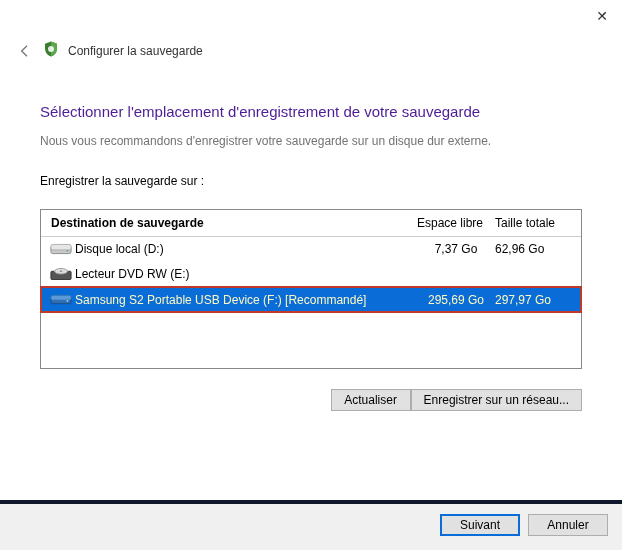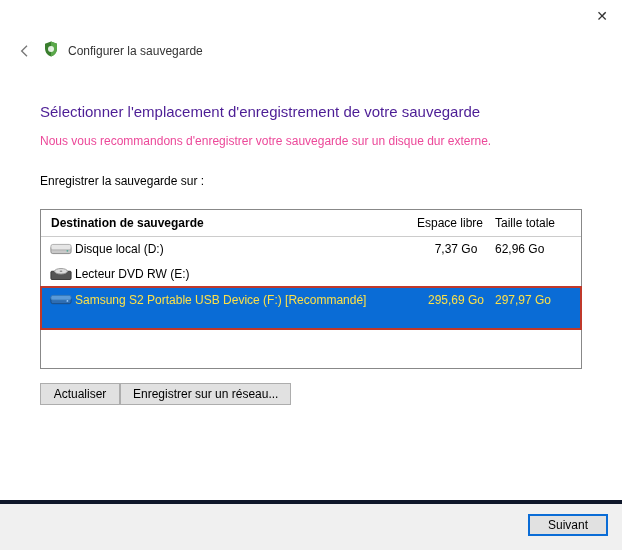--- a/index.html
+++ b/index.html
@@ -26,21 +26,21 @@
     color: #666;
   }
   .back-arrow svg { width: 16px; height: 16px; }
   .shield-icon svg { width: 18px; height: 18px; }
   .header-title { color: #333; font-size: 12px; }
   .content { padding: 10px 40px 0 40px; }
   h2.main-heading {
     color: #4c1d95; font-weight: normal;
     font-size: 15px; margin: 26px 0 14px 0;
   }
-  .subtext { color: #ec4899; font-size: 12px; margin-bottom: 26px; }
+  .subtext { color: #737373; font-size: 12px; margin-bottom: 26px; }
   .list-label { font-size: 12px; margin-bottom: 21px; }
   .list-box {
     border: 1px solid #888;
     height: 160px;
   }
   .list-header {
     display: flex;
     border-bottom: 1px solid #ccc;
     font-size: 12px;
     padding: 6px 8px 6px 10px;
@@ -52,31 +52,31 @@
     display: flex; align-items: center;
     padding: 4px 8px 4px 6px;
     font-size: 12px;
   }
   .row .icon-cell { width: 28px; display: flex; align-items: center; justify-content: center; }
   .row .dest-cell { flex: 1; }
   .row .free-cell { width: 78px; text-align: center; }
   .row .total-cell { width: 78px; }
   .row.selected {
     background: #0a6cd6;
-    color: #fde047;
+    color: #fef9c3;
     outline: 2px solid #c0392b;
     outline-offset: -1px;
-    padding-top: 6px; padding-bottom: 22px;
+    padding-top: 6px; padding-bottom: 5px;
   }
   .drive-icon svg { width: 22px; height: 16px; }
   .dvd-icon svg { width: 22px; height: 18px; }
   .usb-icon svg { width: 22px; height: 14px; }
   .under-buttons {
-    display: flex; justify-content: flex-start;
-    margin-top: 14px;
+    display: flex; justify-content: flex-end;
+    margin-top: 20px;
   }
   button.win {
     background: #e1e1e1;
     border: 1px solid #adadad;
     padding: 3px 12px;
     font-family: inherit; font-size: 12px;
     min-width: 80px;
     cursor: default;
   }
   button.win.wide { min-width: 160px; }
@@ -171,14 +171,15 @@
     </div>
 
     <div class="under-buttons">
       <button class="win">Actualiser</button>
       <button class="win wide">Enregistrer sur un réseau...</button>
     </div>
   </div>
 
   <div class="footer">
     <button class="primary">Suivant</button>
+    <button class="win">Annuler</button>
   </div>
 </div>
 
 </body></html>

